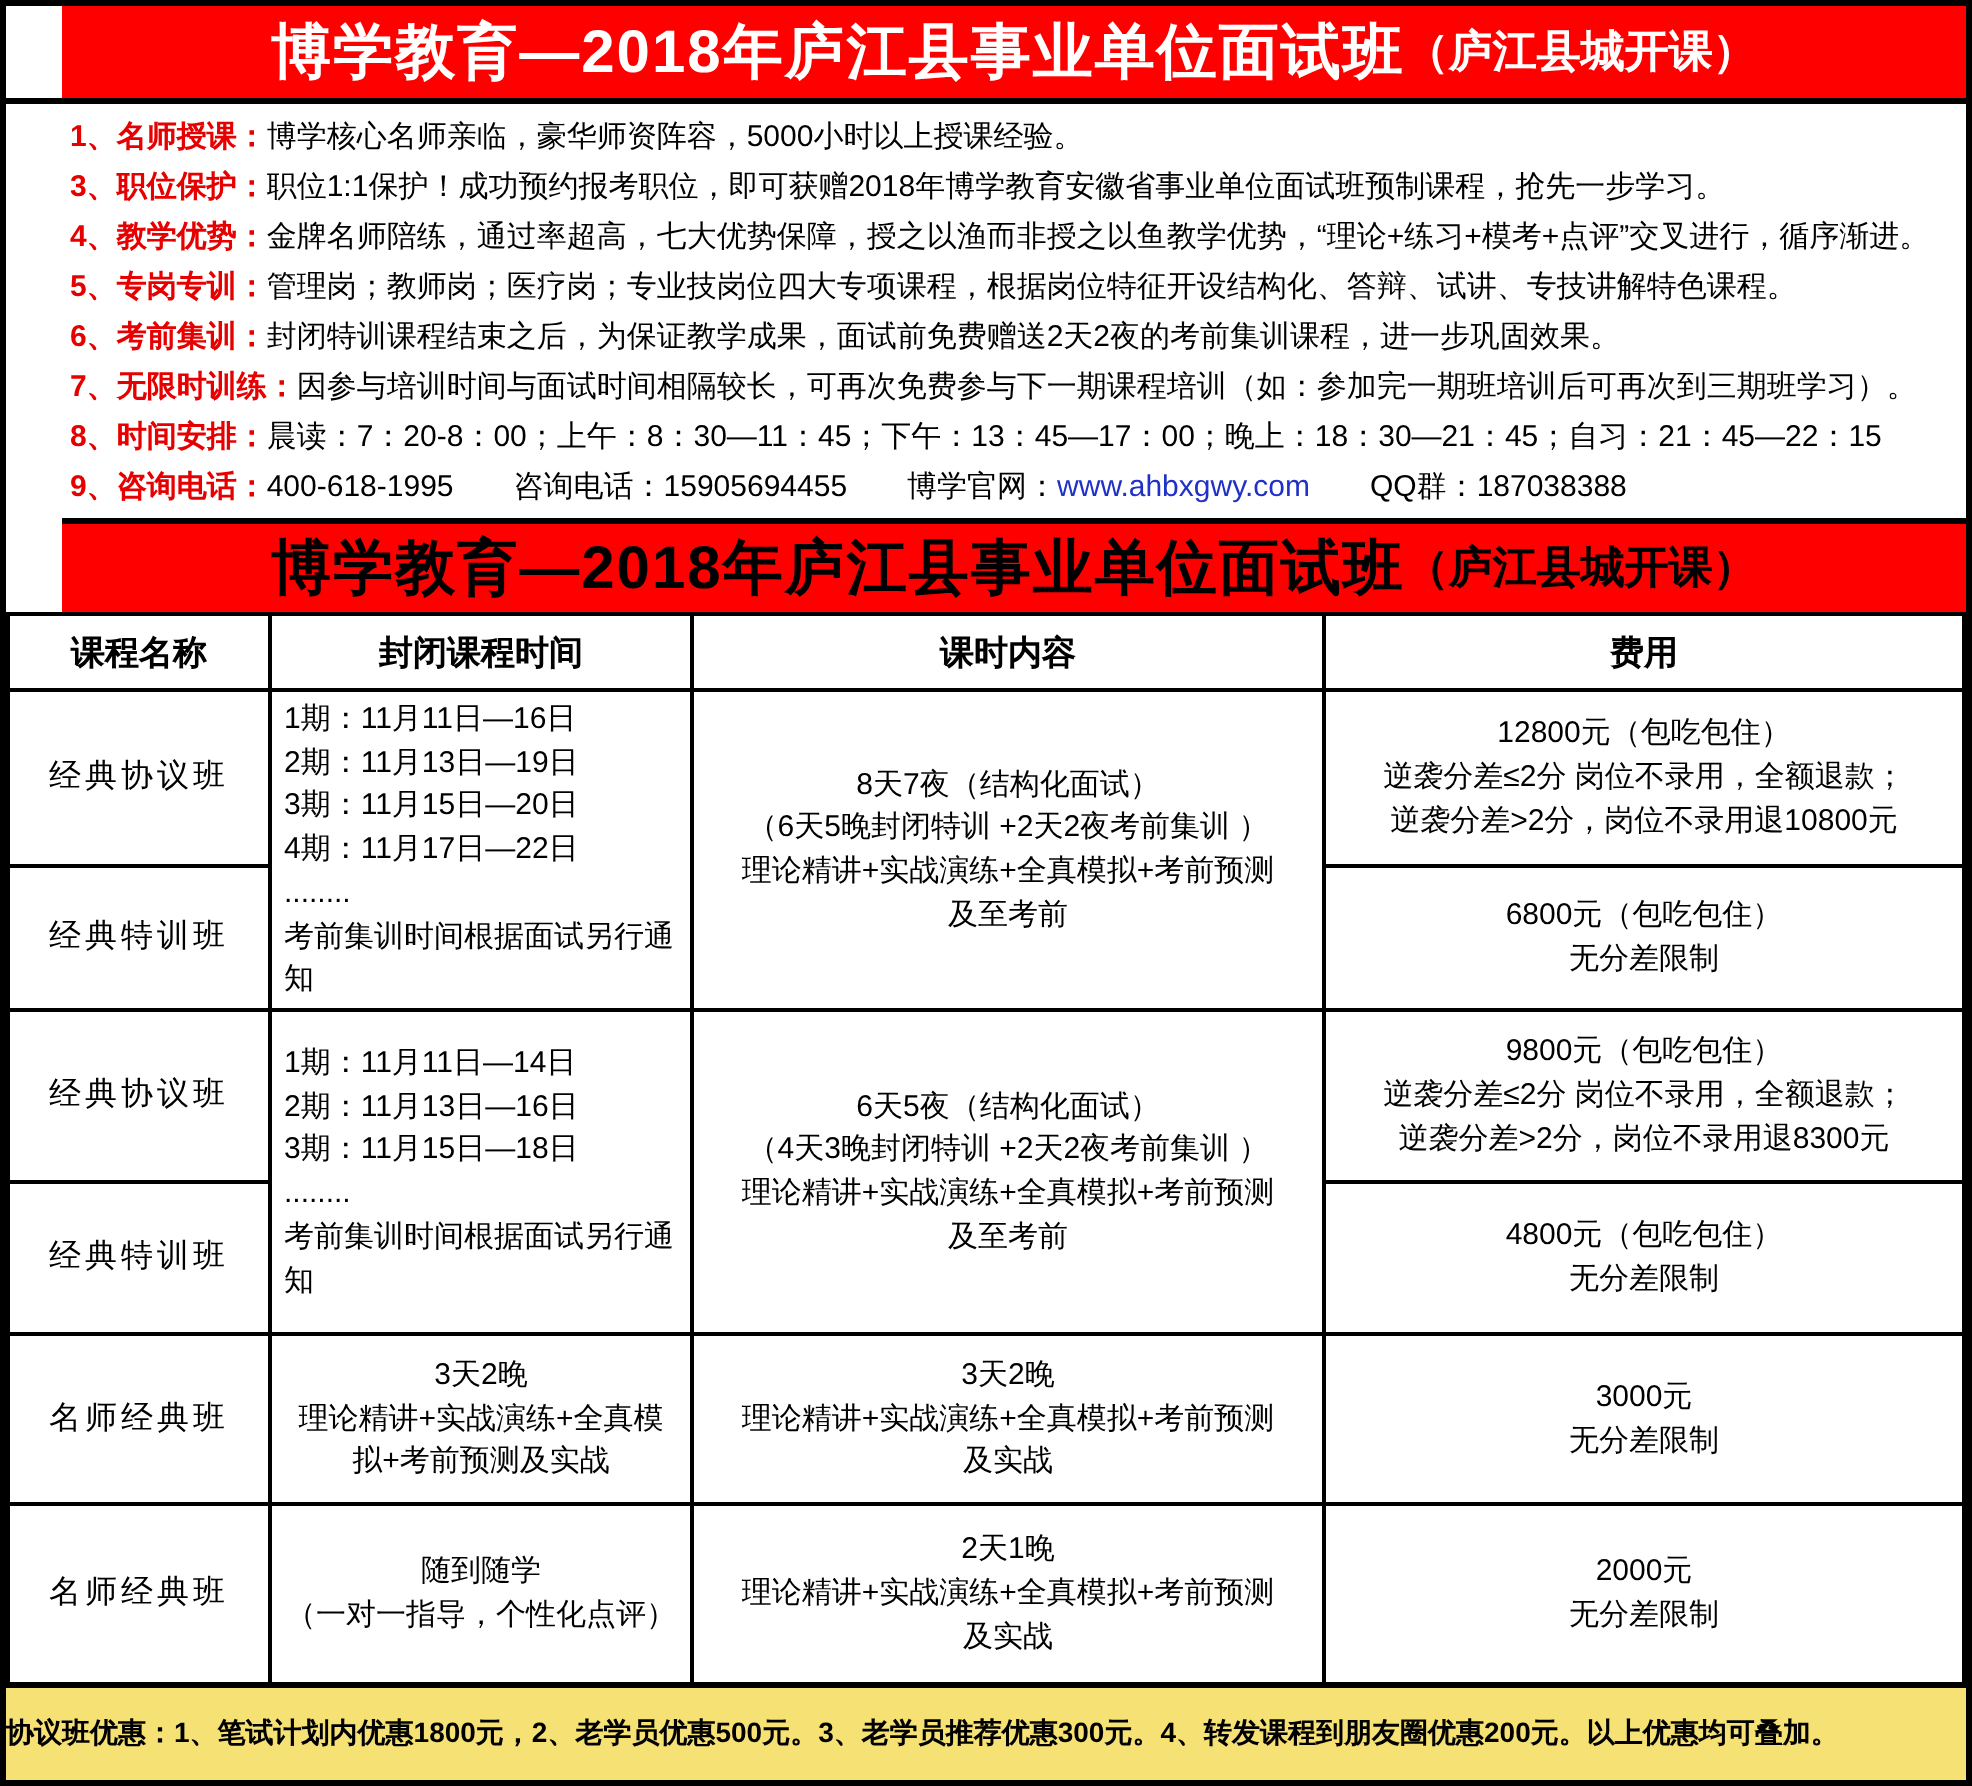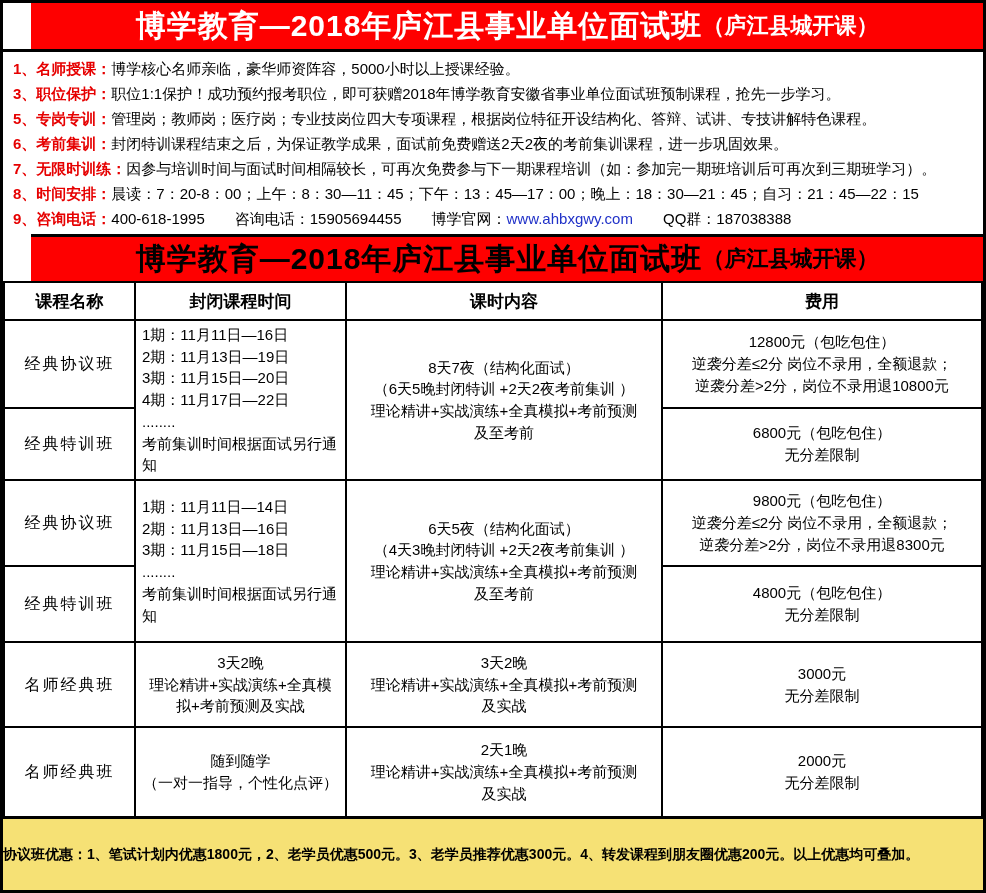--- a/index.html
+++ b/index.html
@@ -24,21 +24,21 @@
   .banner-mid .t,.banner-mid .s {color:#000;}
   
   .features {
     flex:0 0 auto; border-top:3px solid #000;
     padding:4px 6px 3px 10px; background:#fff;
   }
   .feature-row {
     height:25px; line-height:25px; font-size:15px; color:#000;
     white-space:nowrap; overflow:hidden;
   }
-  .flabel {color:#e60000; font-weight:bold;}
+  .flabel {color:#e60000; font-weight:bold;margin-left:22px;}
   .ml {margin-left:30px;}
   .link {color:#2031c8;}
   
   table.course-table {
     border-collapse:collapse; table-layout:fixed; width:100%;
     flex:0 0 auto;
   }
   .course-table th, .course-table td {
     border:2px solid #000; padding:2px 6px; color:#000;
     overflow:hidden;
@@ -71,20 +71,23 @@
     <span class="t">博学教育—2018年庐江县事业单位面试班</span>
       <span class="s">（庐江县城开课）</span>
   </div>
 
   <div class="features">
     <div class="feature-row">
       <span class="flabel">1、名师授课：</span><span>博学核心名师亲临，豪华师资阵容，5000小时以上授课经验。</span>
     </div>
     <div class="feature-row">
       <span class="flabel">3、职位保护：</span><span>职位1:1保护！成功预约报考职位，即可获赠2018年博学教育安徽省事业单位面试班预制课程，抢先一步学习。</span>
+    </div>
+    <div class="feature-row">
+      <span class="flabel">4、教学优势：</span><span>金牌名师陪练，通过率超高，七大优势保障，授之以渔而非授之以鱼教学优势，“理论+练习+模考+点评”交叉进行，循序渐进。</span>
     </div>
     <div class="feature-row">
       <span class="flabel">5、专岗专训：</span><span>管理岗；教师岗；医疗岗；专业技岗位四大专项课程，根据岗位特征开设结构化、答辩、试讲、专技讲解特色课程。</span>
     </div>
     <div class="feature-row">
       <span class="flabel">6、考前集训：</span><span>封闭特训课程结束之后，为保证教学成果，面试前免费赠送2天2夜的考前集训课程，进一步巩固效果。</span>
     </div>
     <div class="feature-row">
       <span class="flabel">7、无限时训练：</span><span>因参与培训时间与面试时间相隔较长，可再次免费参与下一期课程培训（如：参加完一期班培训后可再次到三期班学习）。</span>
     </div>

